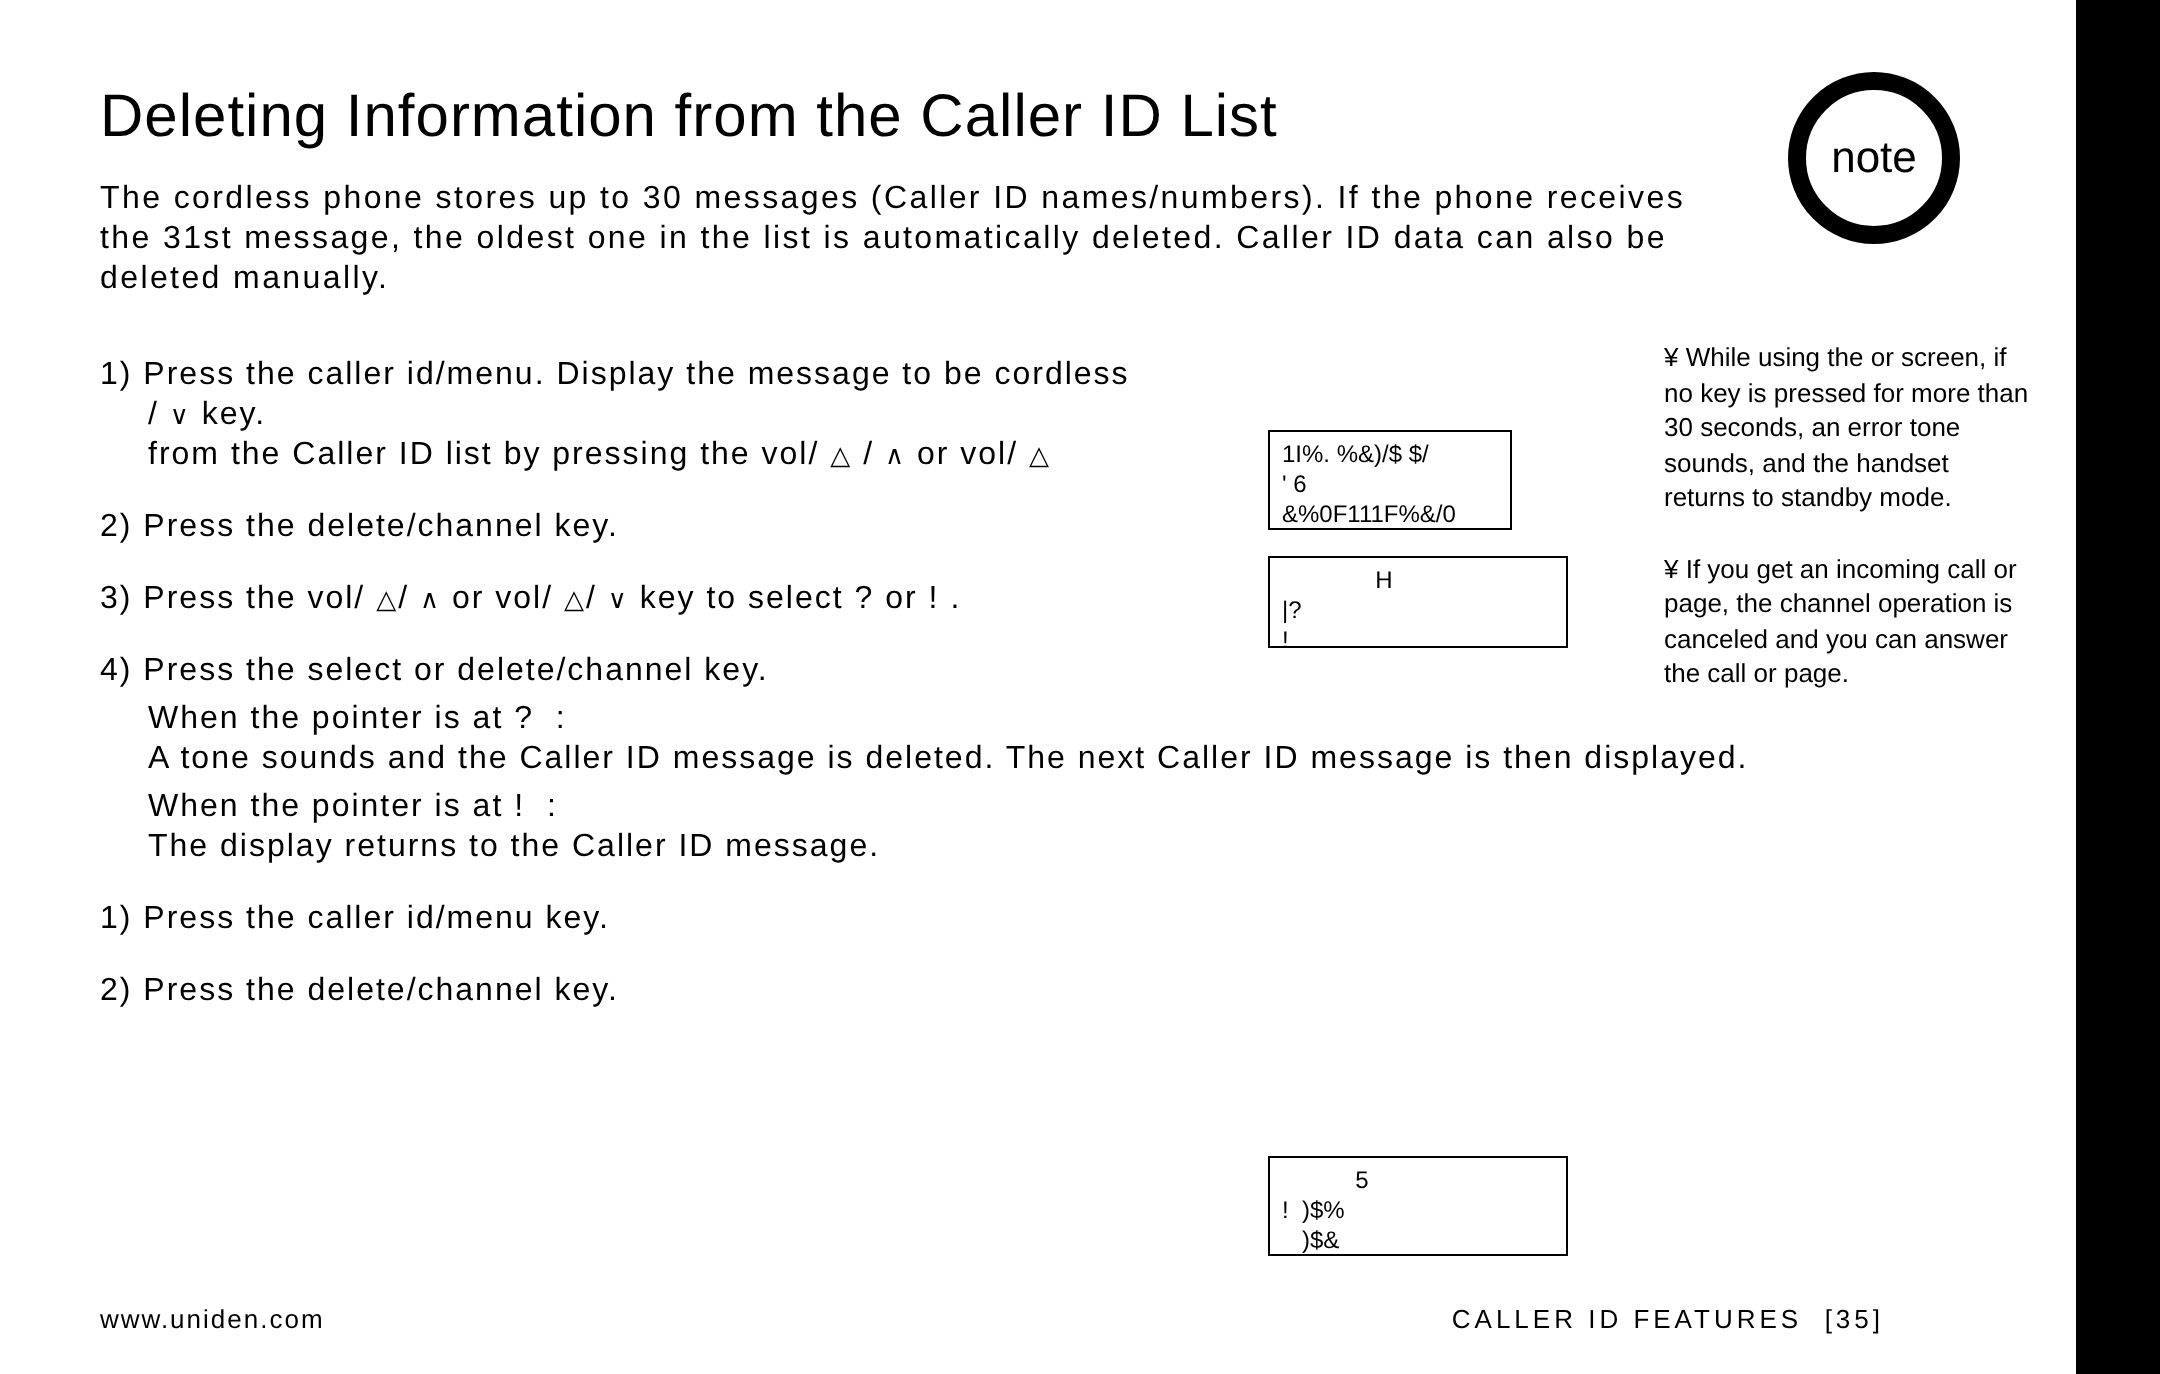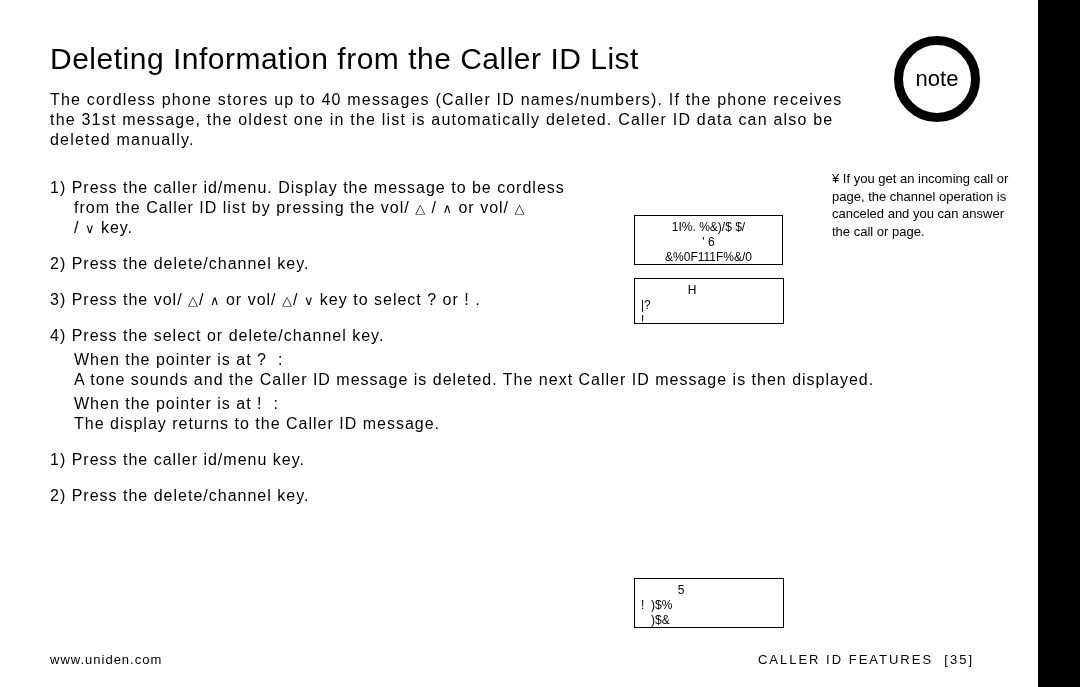--- a/index.html
+++ b/index.html
@@ -7,58 +7,58 @@
   .page { position: relative; width: 1080px; height: 687px; background: #fca5a5; }
   .paper { position: absolute; left: 0; top: 0; width: 1038px; height: 687px; background: #fff; padding: 42px 50px 0 50px; }
   .black-strip { position: absolute; right: 0; top: 0; width: 42px; height: 687px; background: #000; }
   .title { font-size: 30px; font-weight: 400; letter-spacing: 0.5px; margin-bottom: 14px; }
   .intro { font-size: 16px; letter-spacing: 1.2px; line-height: 1.25; margin-bottom: 28px; width: 800px; }
   .section-head { font-size: 18px; letter-spacing: 1.2px; margin-bottom: 10px; }
   .step { font-size: 16px; letter-spacing: 1px; line-height: 1.25; margin-bottom: 16px; }
   .step .sub { display: block; margin-left: 24px; margin-top: 4px; }
   .step .sub2 { display: block; margin-left: 24px; }
   .lcd { position: absolute; border: 1px solid #000; font-family: Arial, sans-serif; font-size: 12px; line-height: 1.25; padding: 4px 6px; background: #fff; }
-  .lcd1 { left: 634px; top: 215px; width: 149px; height: 50px; text-align: center; }
+  .lcd1 { left: 634px; top: 215px; width: 122px; height: 50px; }
   .lcd2 { left: 634px; top: 278px; width: 150px; height: 46px; }
   .lcd3 { left: 634px; top: 578px; width: 150px; height: 50px; }
   .note-ring { position: absolute; right: 58px; top: 36px; width: 86px; height: 86px; border: 9px solid #000; border-radius: 50%; display: flex; align-items: center; justify-content: center; font-size: 22px; }
   .side-notes { position: absolute; right: 23px; top: 170px; width: 183px; font-size: 13px; line-height: 1.35; }
   .side-notes .item { margin-bottom: 18px; }
-  .footer { position: absolute; bottom: 20px; left: 50px; right: 64px; display: flex; justify-content: space-between; align-items: baseline; font-size: 13px; letter-spacing: 1px; }
+  .footer { position: absolute; bottom: 20px; left: 50px; right: 96px; display: flex; justify-content: space-between; align-items: baseline; font-size: 13px; letter-spacing: 1px; }
   .footer .right { letter-spacing: 2px; }
   .vol-icon { display: inline-block; font-size: 13px; vertical-align: middle; }
   .nowrap { white-space: nowrap; }
 </style>
 </head>
 <body>
 
 <div class="page">
   <div class="paper">
 
     <h1 class="title">Deleting Information from the Caller ID List</h1>
 
-    <p class="intro">The cordless phone stores up to 40 messages (Caller ID names/numbers). If the phone receives the 31st message, the oldest one in the list is automatically deleted. Caller ID data can also be deleted manually.</p>
+    <p class="intro">The cordless phone stores up to 30 messages (Caller ID names/numbers). If the phone receives the 31st message, the oldest one in the list is automatically deleted. Caller ID data can also be deleted manually.</p>
 
 
     <div class="step">
       <span>1) Press the</span>
       <span class="nowrap">caller id/menu</span><span>. Display the message to be cordless</span>
+      <span class="sub2">
+        <span>/</span>
+        <span class="vol-icon">∨</span>
+        <span> key.</span>
+      </span>
       <span class="sub2">
         <span>from the Caller ID list by pressing the</span>
         <span>vol/</span>
         <span class="vol-icon">△</span>
         <span>/</span>
         <span class="vol-icon">∧</span>
         <span> or vol/</span>
         <span class="vol-icon">△</span>
-      </span>
-      <span class="sub2">
-        <span>/</span>
-        <span class="vol-icon">∨</span>
-        <span> key.</span>
       </span>
     </div>
 
     <div class="step">
       <span>2) Press the</span>
       <span>delete/channel</span><span> key.</span>
     </div>
 
     <div class="step">
       <span>3) Press the</span>
@@ -113,20 +113,23 @@
       <div style="white-space:pre">           5</div>
       <div style="white-space:pre">!  )$%</div>
       <div style="white-space:pre">   )$&amp;</div>
     </div>
 
     <div class="note-ring">
       <span>note</span>
     </div>
 
     <div class="side-notes">
+      <div class="item">
+        <span>¥ While using the                  or             screen, if no key is pressed for more than 30 seconds, an error tone sounds, and the handset returns to standby mode.</span>
+      </div>
       <div class="item">¥ If you get an incoming call or page, the channel operation is canceled and you can answer the call or page.</div>
     </div>
 
     <div class="footer">
       <span>www.uniden.com</span>
       <span class="right">
         <span>CALLER ID FEATURES</span>&nbsp;&nbsp;<span>[35]</span>
       </span>
     </div>
 

